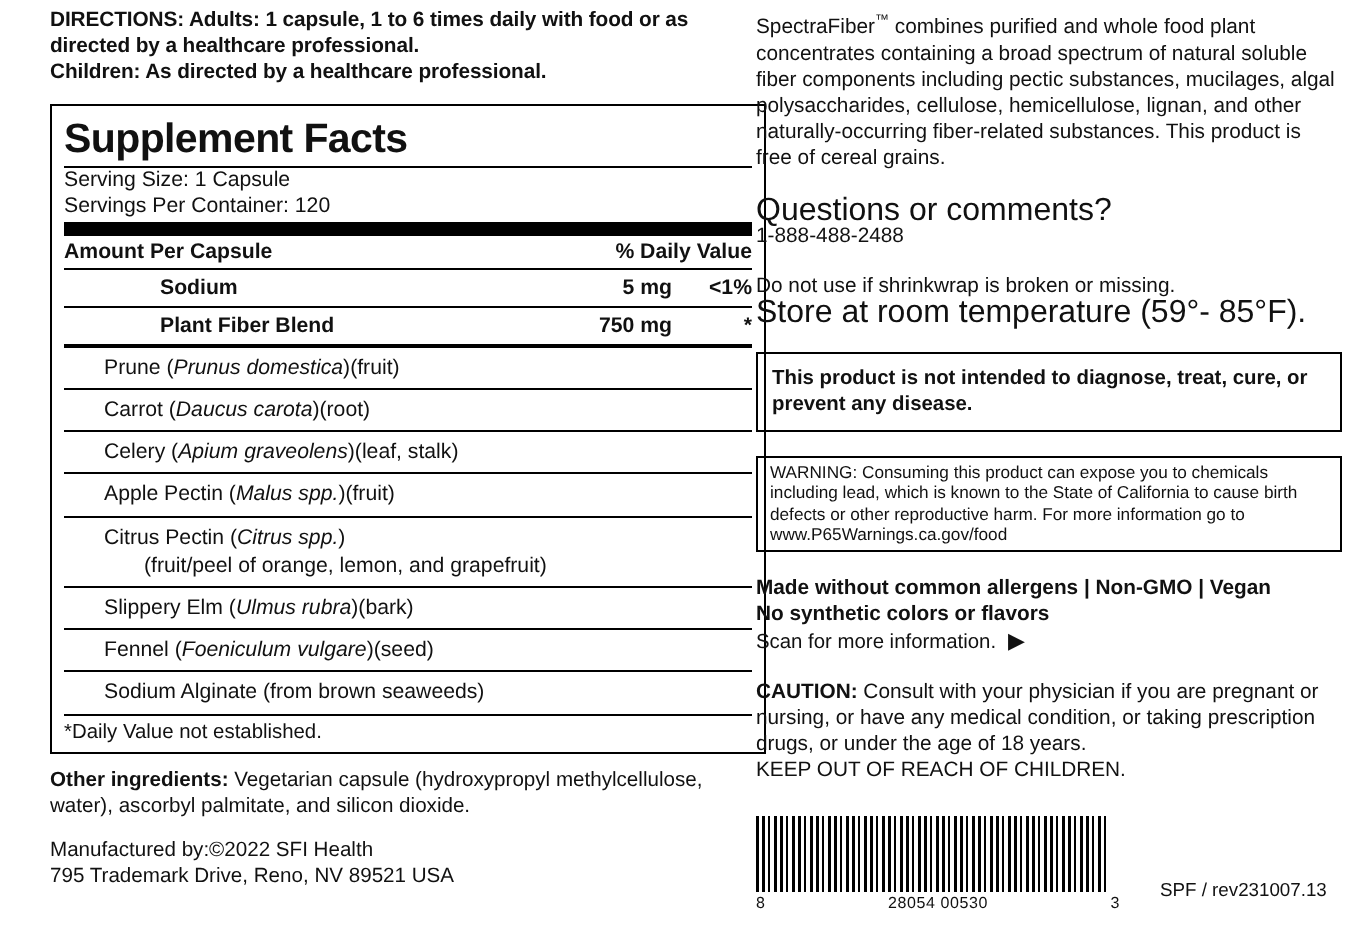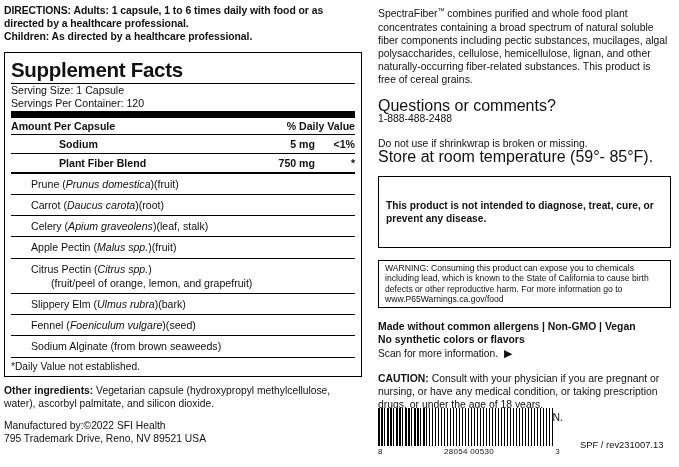--- a/index.html
+++ b/index.html
@@ -16,21 +16,21 @@
     overflow: hidden;
   }
   .page {
     position: relative;
     width: 679px;
     height: 467px;
     padding: 0;
   }
   .col-left {
     position: absolute;
-    left: 4px;
+    left: 25px;
     top: 4px;
     width: 358px;
   }
   .col-right {
     position: absolute;
     left: 378px;
     top: 4px;
     width: 293px;
   }
 
@@ -175,21 +175,21 @@
     font-weight: normal;
     font-size: 16px;
     line-height: 13.2px;
   }
   .rc-plain {
     font-size: 10.4px;
     line-height: 13.2px;
   }
   .boxed {
     border: 1.3px solid #000;
-    padding: 22px 7px;
+    padding: 6px 7px;
     font-size: 10.2px;
     line-height: 13px;
     box-sizing: border-box;
   }
   .boxed.bold {
     font-weight: bold;
   }
   .warn-box {
     border: 1.3px solid #000;
     padding: 2px 6px;

